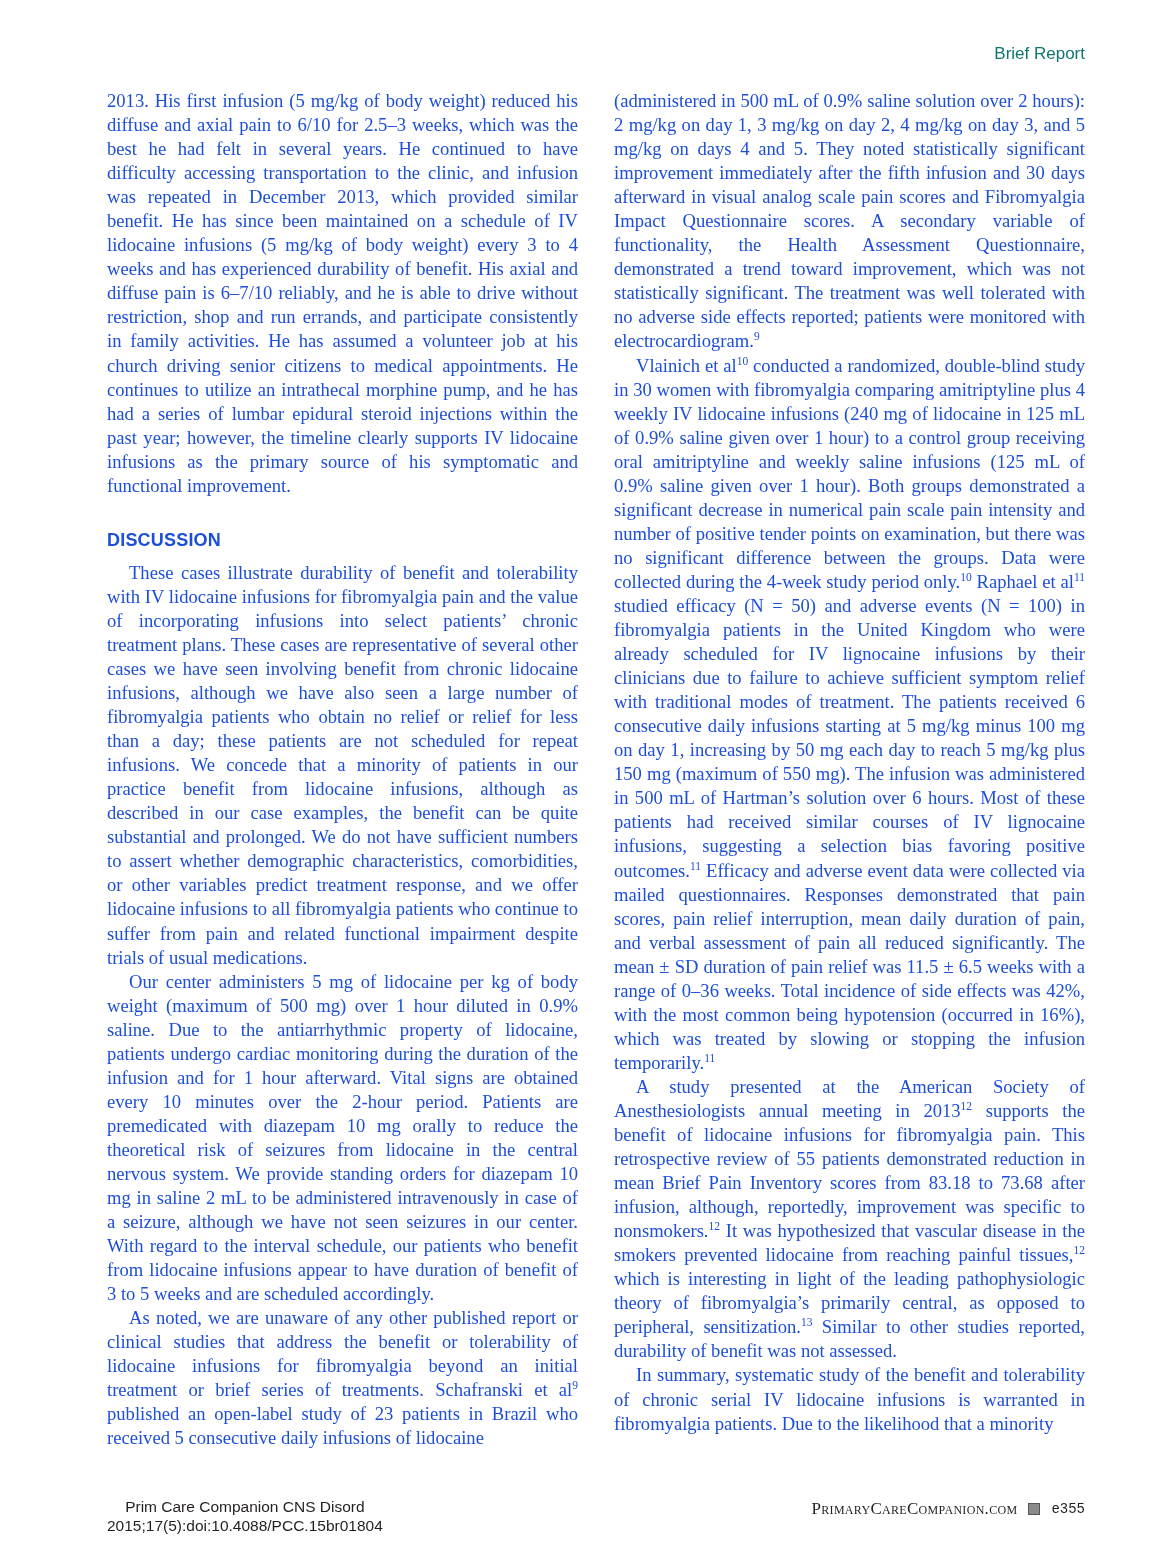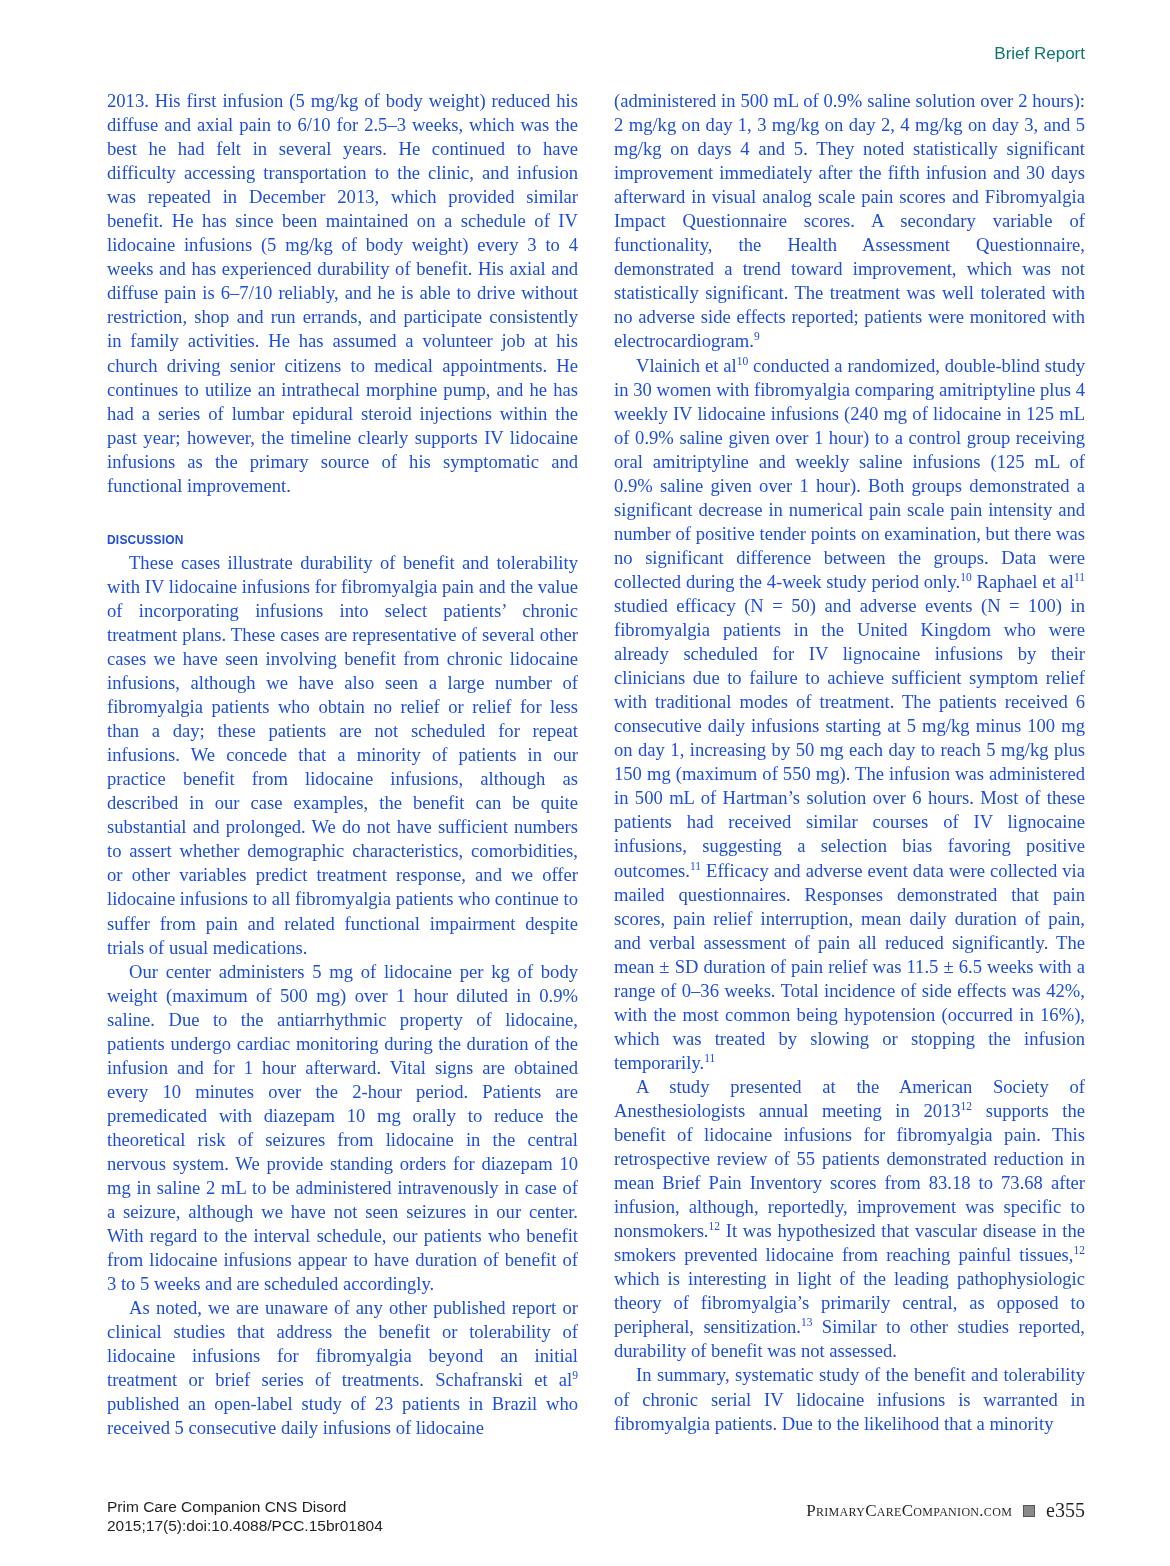--- a/index.html
+++ b/index.html
@@ -12,39 +12,39 @@
     position: absolute; top: 89px; width: 471px;
     font-family: "Liberation Serif", serif; font-size: 18.6px; line-height: 24.05px;
     text-align: justify; color: #1d4ed8;
   }
   .col.left { left: 107px; }
   .col.right { left: 614px; }
   .col p { margin: 0; }
   .col p.indent { text-indent: 22px; }
   .col sup { font-size: 11.5px; line-height: 0; vertical-align: 7px; }
   .section-heading {
-    font-family: "Liberation Sans", sans-serif; font-weight: bold; font-size: 12px;
-    letter-spacing: 0.2px; margin: 31px 0 0 0; line-height: 22px; text-align: left;
+    font-family: "Liberation Sans", sans-serif; font-weight: bold; font-size: 18px;
+    letter-spacing: 0.2px; margin: 31px 0 10px 0; line-height: 22px; text-align: left;
   }
   .footer-left {
     position: absolute; left: 107px; top: 1497px;
-    font-family: "Liberation Sans", sans-serif; font-size: 15.5px; line-height: 19px; color: #231f20;
+    font-family: "Liberation Sans", sans-serif; font-size: 15.5px; line-height: 19px; color: #231f20; text-align: center;
   }
   .footer-right {
     position: absolute; right: 85px; top: 1499px;
     display: flex; align-items: center; gap: 11px;
     font-size: 15.5px; color: #231f20;
   }
   .footer-site {
     font-family: "Liberation Serif", serif; font-variant: small-caps; font-size: 17px; letter-spacing: 0.3px;
   }
   .footer-square {
     display: inline-block; width: 10px; height: 10px; background: #8a8a8a; border: 1px solid #555;
   }
-  .footer-page { font-family: Liberation Serif, serif; font-size: 20px; text-align: right; }
+  .footer-page { font-family: Liberation Mono, monospace; font-size: 14px; text-align: right; }
 </style>
 </head>
 <body>
 
 <div class="running-head">Brief Report</div>
 
 <div class="col left">
   <p>2013. His first infusion (5 mg/kg of body weight) reduced his diffuse and axial pain to 6/10 for 2.5–3 weeks, which was the best he had felt in several years. He continued to have difficulty accessing transportation to the clinic, and infusion was repeated in December 2013, which provided similar benefit. He has since been maintained on a schedule of IV lidocaine infusions (5 mg/kg of body weight) every 3 to 4 weeks and has experienced durability of benefit. His axial and diffuse pain is 6–7/10 reliably, and he is able to drive without restriction, shop and run errands, and participate consistently in family activities. He has assumed a volunteer job at his church driving senior citizens to medical appointments. He continues to utilize an intrathecal morphine pump, and he has had a series of lumbar epidural steroid injections within the past year; however, the timeline clearly supports IV lidocaine infusions as the primary source of his symptomatic and functional improvement.</p>
   <div class="section-heading">DISCUSSION</div>
   <p class="indent">These cases illustrate durability of benefit and tolerability with IV lidocaine infusions for fibromyalgia pain and the value of incorporating infusions into select patients’ chronic treatment plans. These cases are representative of several other cases we have seen involving benefit from chronic lidocaine infusions, although we have also seen a large number of fibromyalgia patients who obtain no relief or relief for less than a day; these patients are not scheduled for repeat infusions. We concede that a minority of patients in our practice benefit from lidocaine infusions, although as described in our case examples, the benefit can be quite substantial and prolonged. We do not have sufficient numbers to assert whether demographic characteristics, comorbidities, or other variables predict treatment response, and we offer lidocaine infusions to all fibromyalgia patients who continue to suffer from pain and related functional impairment despite trials of usual medications.</p>

